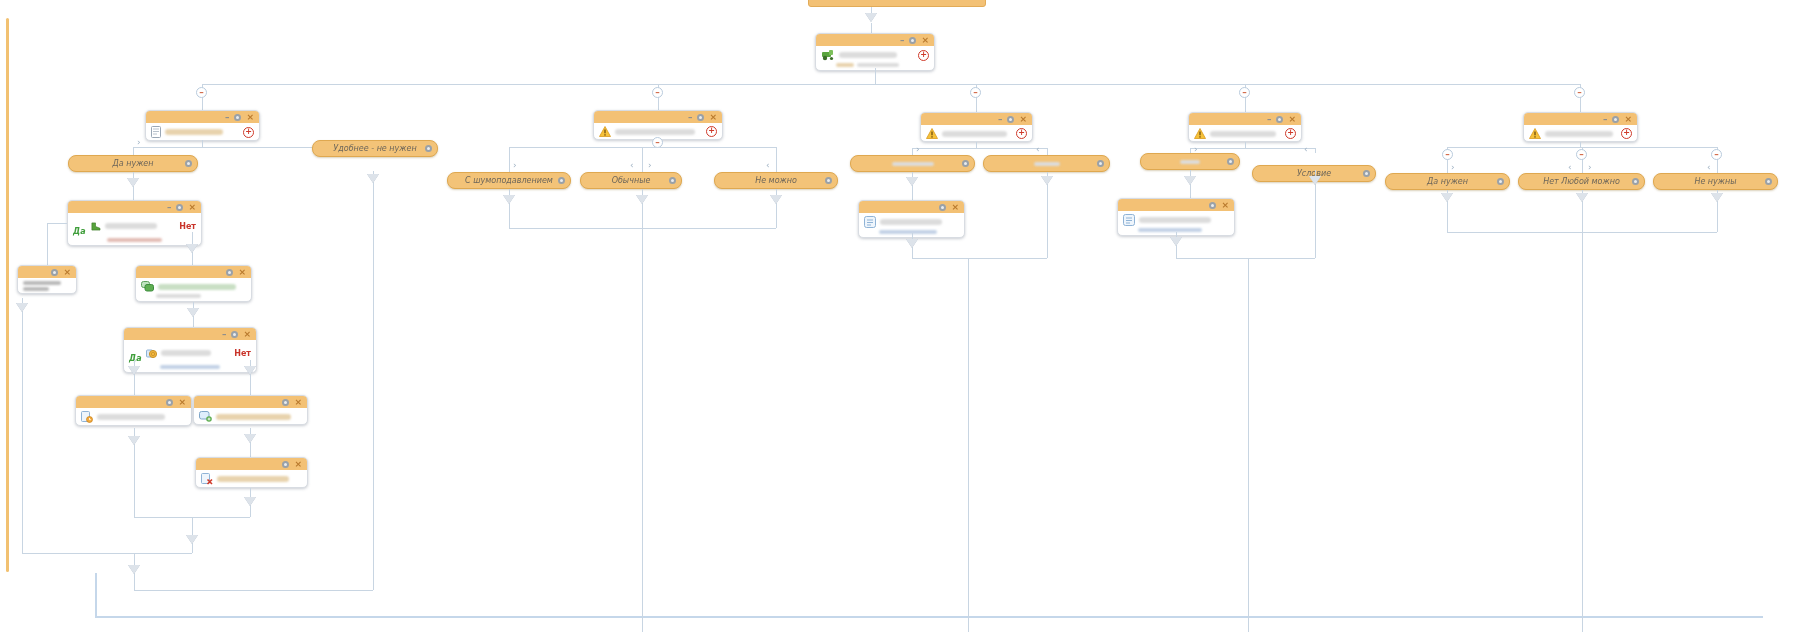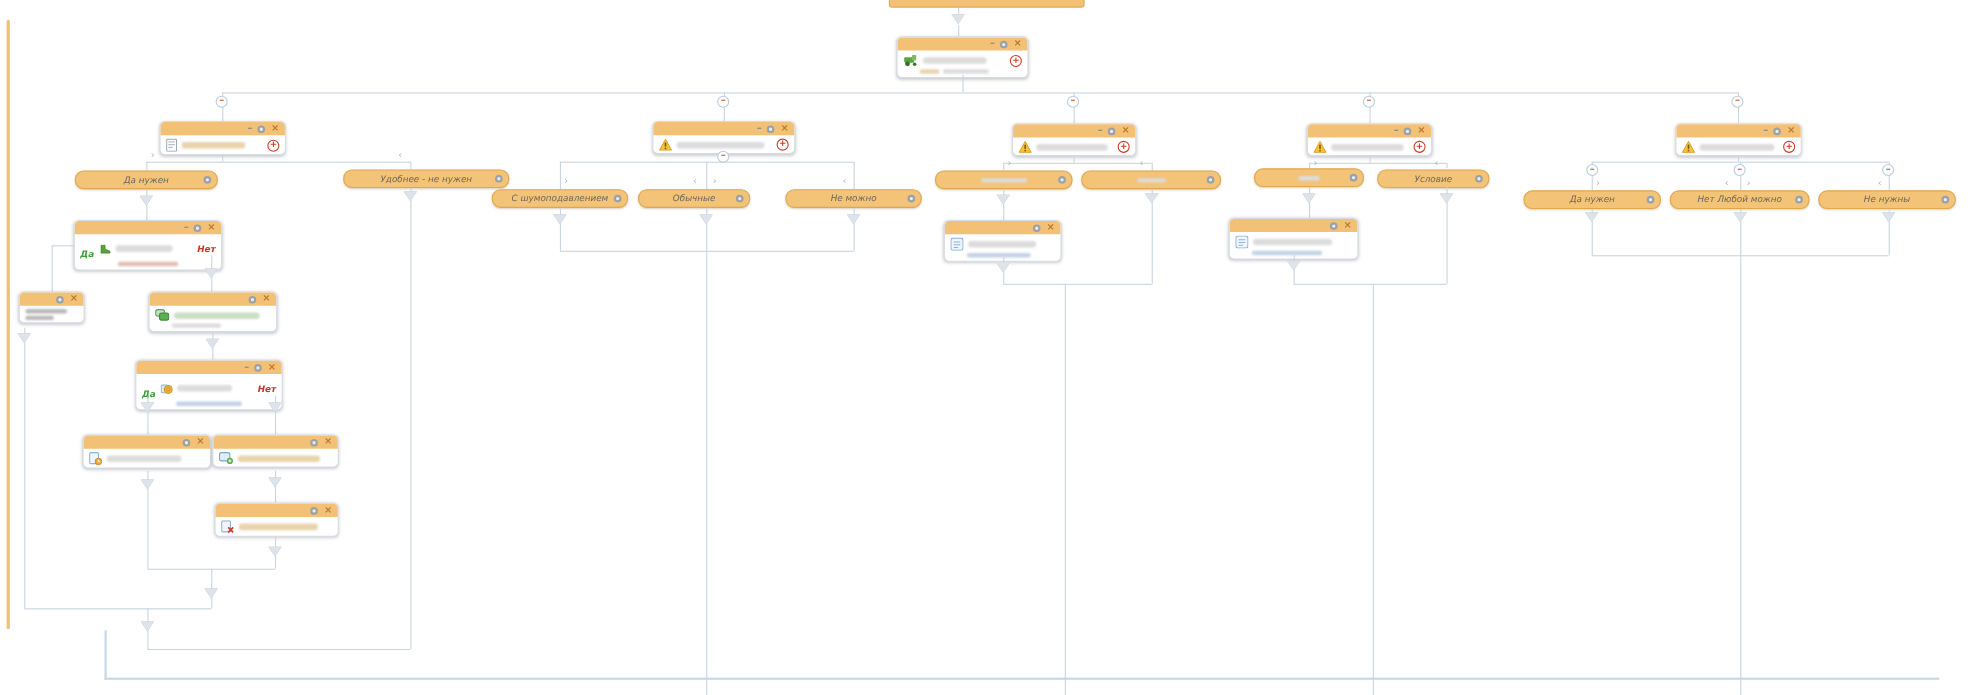--- a/index.html
+++ b/index.html
@@ -21,21 +21,21 @@
        justify-content:flex-end;gap:5px;padding:0 5px;}
   .mn{color:#8d8d8d;font-size:9px;line-height:5px;font-weight:bold;}
   .gr{width:7px;height:7px;border:2px solid #9aa1a8;border-radius:50%;background:#e9ecef;box-sizing:border-box;}
   .cl{color:#b97a2e;font-size:9px;font-weight:bold;line-height:1;}
   .bd{display:flex;align-items:center;gap:4px;padding:3px 5px 2px 5px;}
   .cap{display:flex;gap:3px;align-items:center;padding:0 5px 3px 20px;}
   .cap.center{justify-content:center;padding-left:5px;}
   .add{margin-left:auto;width:9px;height:9px;border:1px solid #cf3a2a;border-radius:50%;color:#cf3a2a;
        font-size:8px;line-height:8px;text-align:center;font-weight:bold;flex:none;}
   .yes{color:#3f9e3b;font-style:italic;font-size:8px;font-weight:bold;flex:none;margin-top:11px;}
-  .no{color:#c9342a;font-style:italic;font-size:8px;font-weight:bold;margin-left:auto;flex:none;text-align:center;}
+  .no{color:#c9342a;font-size:8px;font-weight:bold;margin-left:auto;flex:none;text-align:center;}
   .ic{flex:none;display:inline-flex;}
   
   .blur{display:inline-block;height:6px;border-radius:3px;background:#dcdcdc;filter:blur(1.2px);flex:none;}
   .blur.bo{background:#e8d3ad;}
   .blur.bg{background:#c9dfc4;}
   .blur.bb{background:#c3d2e6;}
   .blur.bd2{background:#b9b9b9;height:4px;}
   .blur.br{background:#e3bdb5;height:4px;}
   .blur.thin{height:4px;}
   
@@ -124,21 +124,21 @@
   <div class="h" style="left:133px;top:147px;width:240px"></div>
   <div class="v" style="left:133px;top:147px;height:8px"></div>
   <div class="v" style="left:373px;top:147px;height:7px"></div>
   <div class="ch" style="left:137px;top:138px">›</div>
   <div class="ch" style="left:362px;top:138px">‹</div>
 
   <div class="pill" style="left:68px;top:155px;width:130px">
     <span class="pl">Да нужен</span>
     <span class="gr"></span>
   </div>
-  <div class="pill" style="left:312px;top:154px;width:151px">
+  <div class="pill" style="left:312px;top:140px;width:126px">
     <span class="pl">Удобнее - не нужен</span>
     <span class="gr"></span>
   </div>
 
   <div class="v" style="left:133px;top:172px;height:28px"></div>
   <div class="ar" style="left:127px;top:178px"></div>
   <div class="v" style="left:373px;top:171px;height:419px"></div>
   <div class="ar" style="left:367px;top:174px"></div>
 
   <div class="node" style="left:67px;top:200px;width:135px">
@@ -427,21 +427,21 @@
   <div class="h" style="left:1190px;top:148px;width:125px"></div>
   <div class="v" style="left:1190px;top:148px;height:5px"></div>
   <div class="v" style="left:1315px;top:148px;height:5px"></div>
   <div class="ch" style="left:1194px;top:145px">›</div>
   <div class="ch" style="left:1304px;top:145px">‹</div>
 
   <div class="pill" style="left:1140px;top:153px;width:100px">
     <span class="blur thin" style="width:20px"></span>
     <span class="gr"></span>
   </div>
-  <div class="pill" style="left:1252px;top:154px;width:102px">
+  <div class="pill" style="left:1252px;top:165px;width:124px">
     <span class="pl">Условие</span>
     <span class="gr"></span>
   </div>
 
   <div class="v" style="left:1190px;top:170px;height:28px"></div>
   <div class="ar" style="left:1184px;top:176px"></div>
   <div class="v" style="left:1315px;top:170px;height:88px"></div>
   <div class="ar" style="left:1309px;top:176px"></div>
 
   <div class="node" style="left:1117px;top:198px;width:118px">

